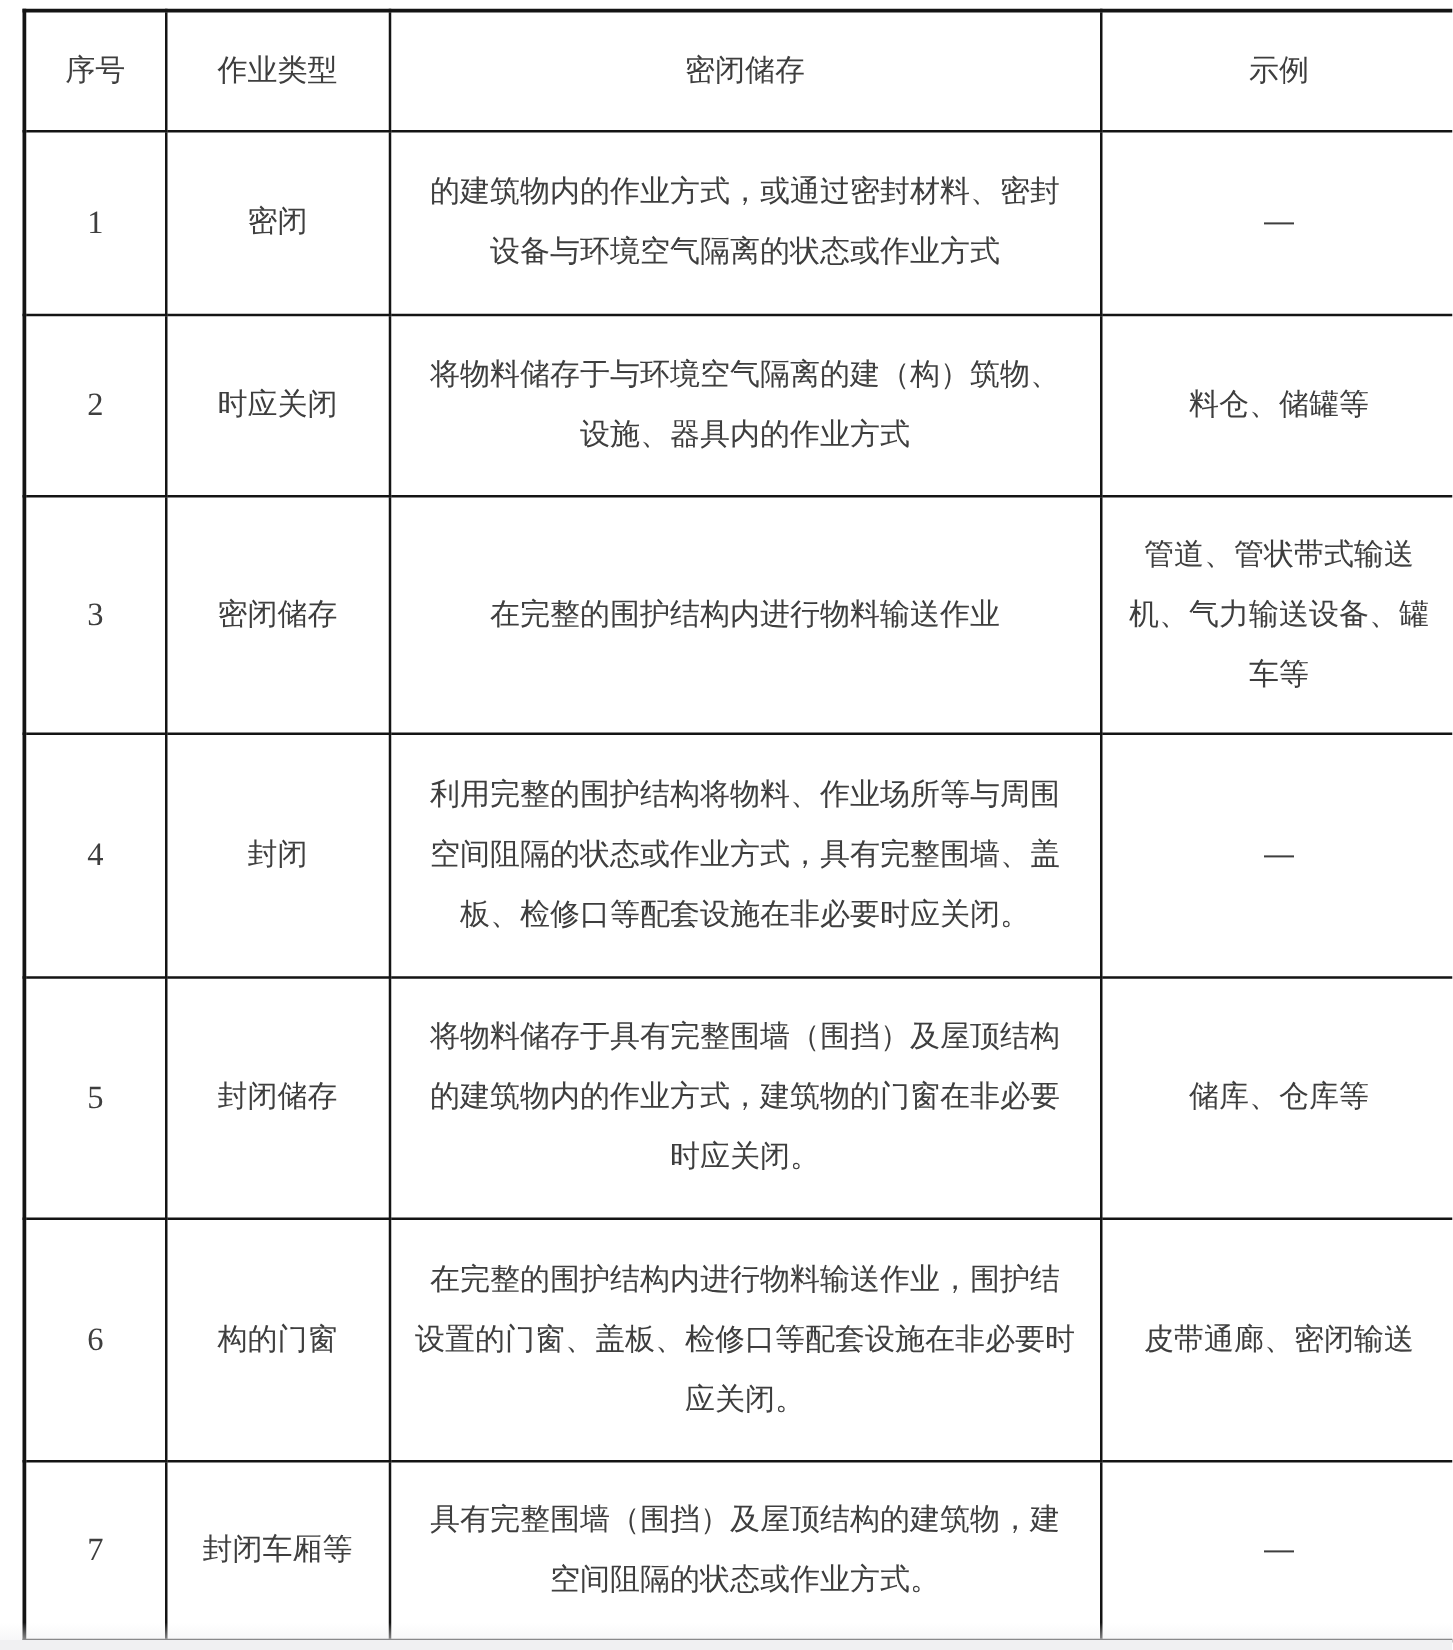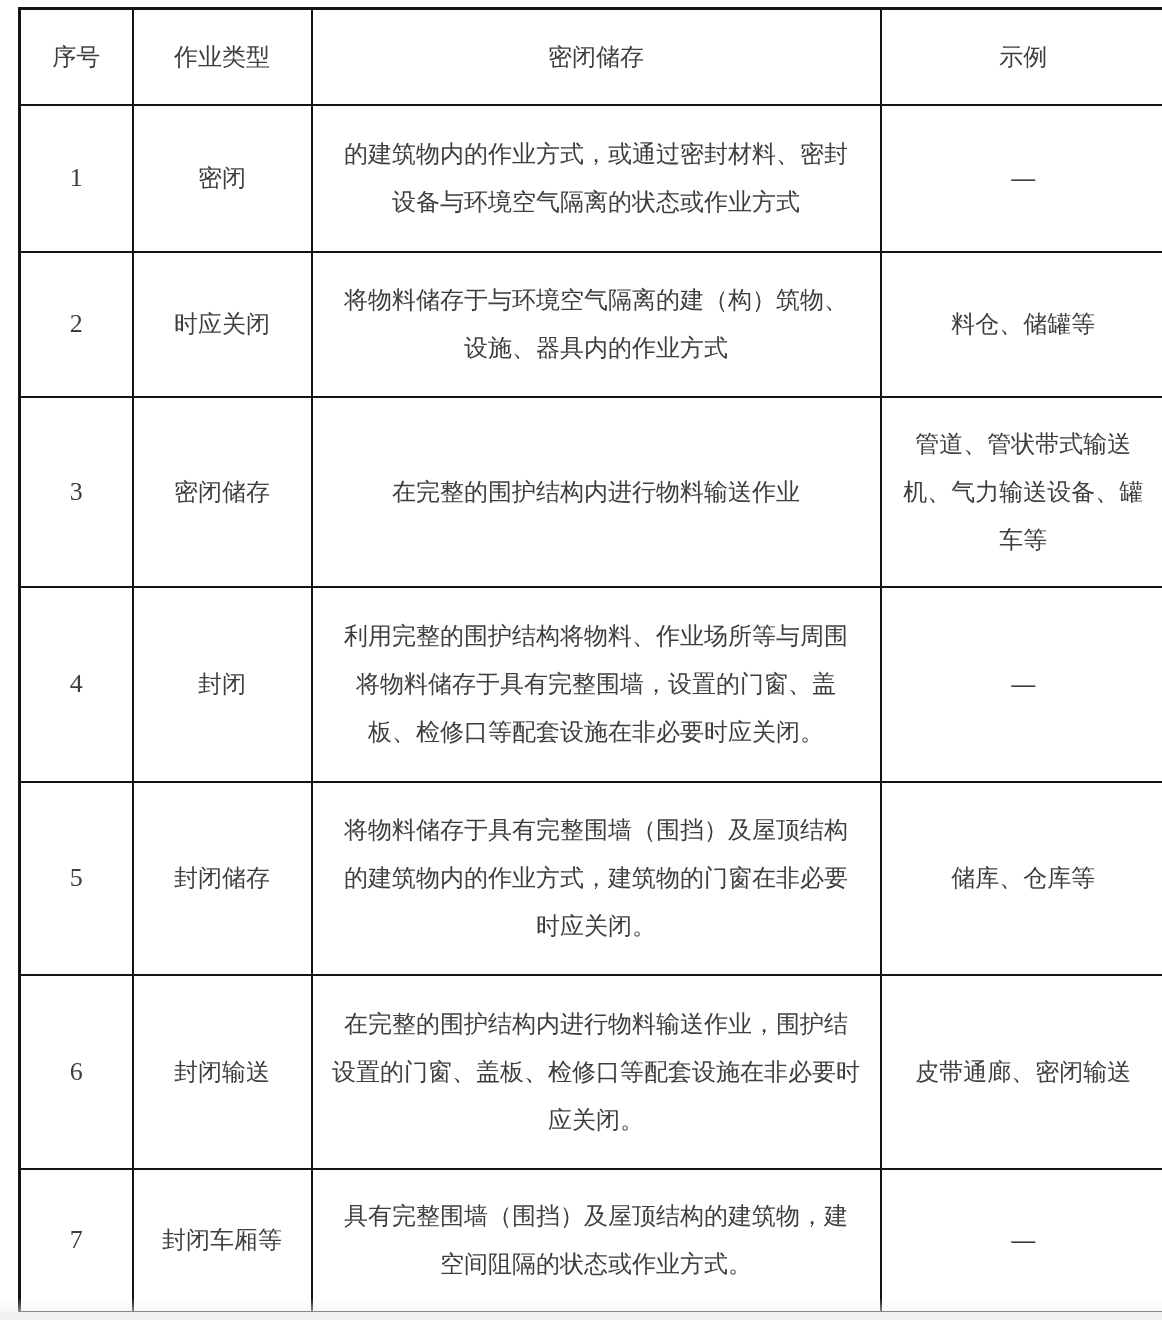--- a/index.html
+++ b/index.html
@@ -104,35 +104,35 @@
         <td>密闭储存</td>
         <td>在完整的围护结构内进行物料输送作业</td>
         <td>管道、管状带式输送
 机、气力输送设备、罐
 车等</td>
       </tr>
       <tr>
         <td class="no-cell">4</td>
         <td>封闭</td>
         <td>利用完整的围护结构将物料、作业场所等与周围
-将物料储存于具有完整围墙，设置的门窗、盖
+空间阻隔的状态或作业方式，具有完整围墙、盖
 板、检修口等配套设施在非必要时应关闭。</td>
         <td>—</td>
       </tr>
       <tr>
         <td class="no-cell">5</td>
         <td>封闭储存</td>
         <td>将物料储存于具有完整围墙（围挡）及屋顶结构
 的建筑物内的作业方式，建筑物的门窗在非必要
 时应关闭。</td>
         <td>储库、仓库等</td>
       </tr>
       <tr>
         <td class="no-cell">6</td>
-        <td>封闭输送</td>
+        <td>构的门窗</td>
         <td>在完整的围护结构内进行物料输送作业，围护结
 设置的门窗、盖板、检修口等配套设施在非必要时
 应关闭。</td>
         <td>皮带通廊、密闭输送</td>
       </tr>
       <tr>
         <td class="no-cell">7</td>
         <td>封闭车厢等</td>
         <td>具有完整围墙（围挡）及屋顶结构的建筑物，建
 空间阻隔的状态或作业方式。</td>

